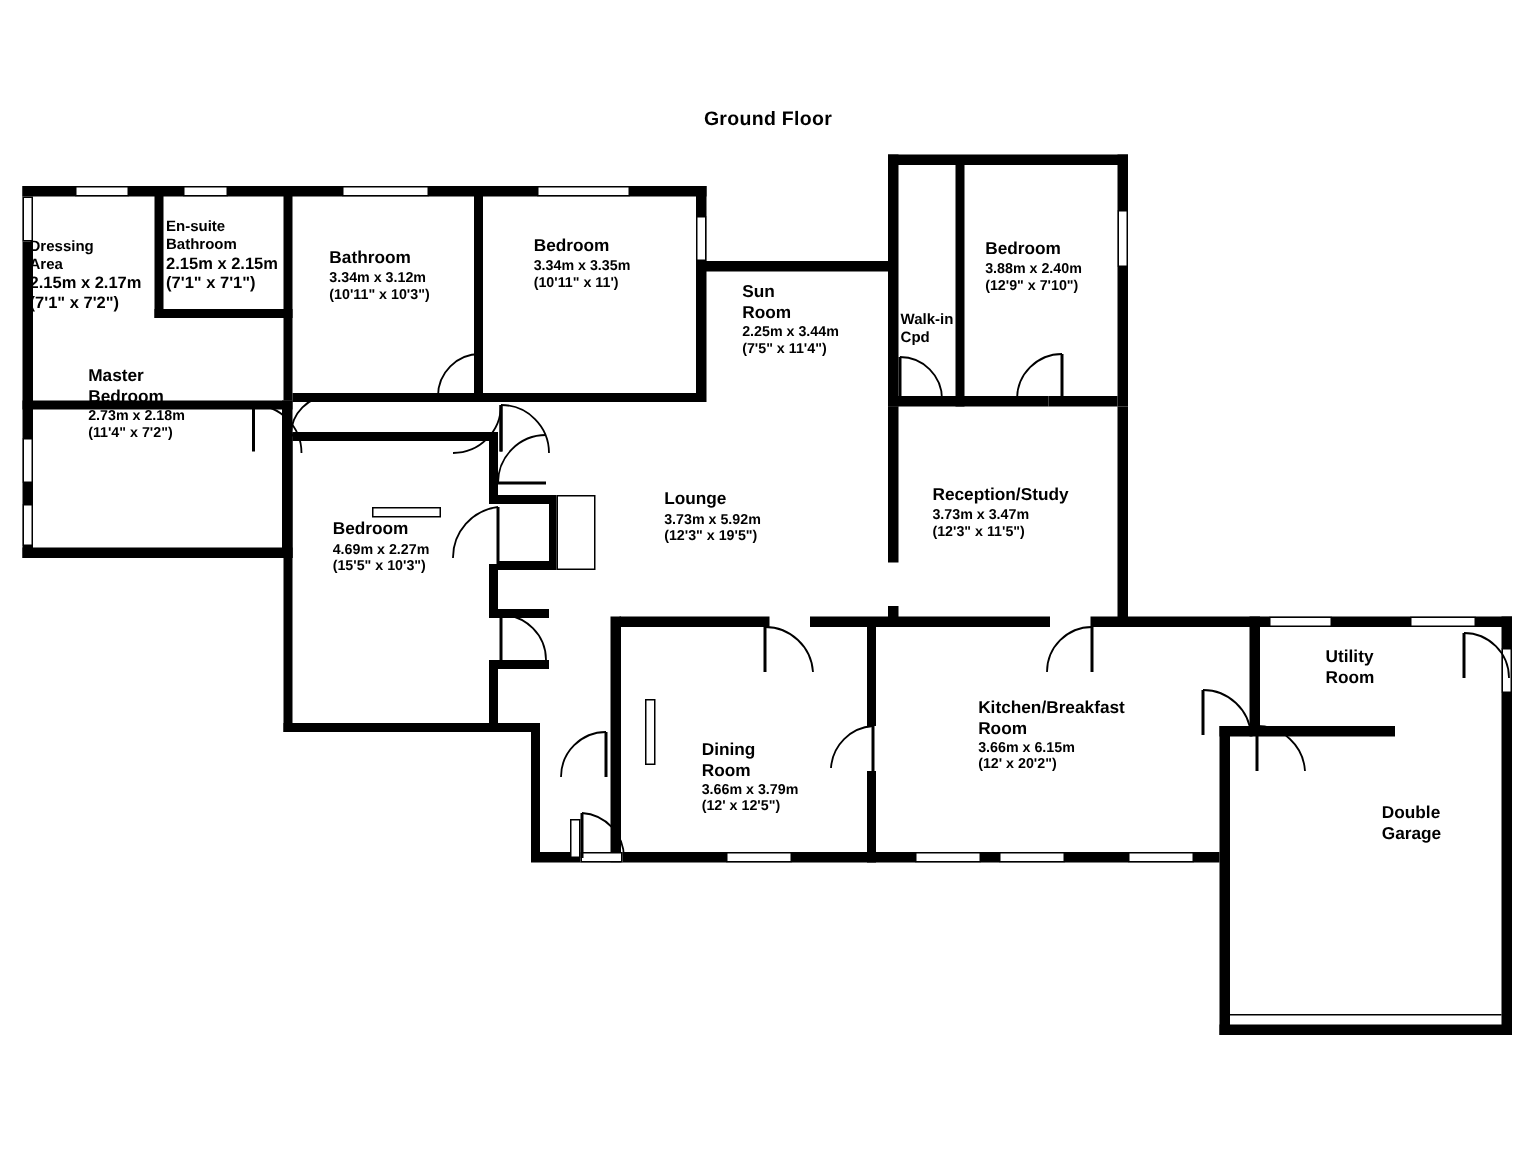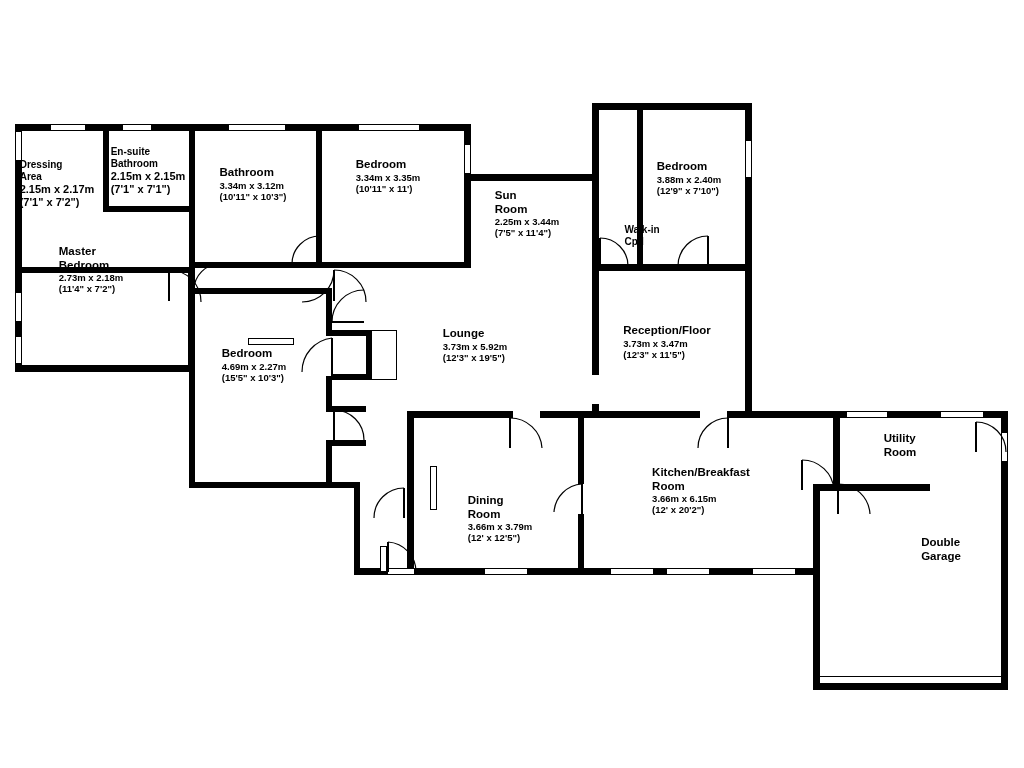--- a/index.html
+++ b/index.html
@@ -69,20 +69,21 @@
     font-weight: bold;
   }
   .label.small .nm { font-size: 10px; }
   .label.small .dm { font-size: 11px; }
 </style>
 </head>
 <body>
 
 <div id="plan">
 
+  <div class="title">Ground Floor</div>
 
   <div class="wall" style="left:15px; top:124px; width:456px; height:7px;"></div>
 
   <div class="wall" style="left:15px; top:124px; width:7px; height:248px;"></div>
 
   <div class="wall" style="left:15px; top:365px; width:180px; height:7px;"></div>
 
   <div class="wall" style="left:188px; top:267px; width:7px; height:105px;"></div>
 
   <div class="wall" style="left:103px; top:124px; width:6px; height:88px;"></div>
@@ -316,21 +317,21 @@
     <div class="dm">3.34m x 3.35m</div>
     <div class="dm">(10'11" x 11')</div>
   </div>
 
   <div class="label" style="left:527px; top:189px; transform:translate(-50%,0);">
     <div class="nm"><span>Sun<br>Room</span></div>
     <div class="dm">2.25m x 3.44m</div>
     <div class="dm">(7'5" x 11'4")</div>
   </div>
 
-  <div class="label small" style="left:618px; top:224px; transform:translate(-50%,0);margin-left:24px;">
+  <div class="label small" style="left:618px; top:208px; transform:translate(-50%,0);">
     <div class="nm"><span>Walk-in<br>Cpd</span></div>
   </div>
 
   <div class="label" style="left:689px; top:160px; transform:translate(-50%,0);">
     <div class="nm">Bedroom</div>
     <div class="dm">3.88m x 2.40m</div>
     <div class="dm">(12'9" x 7'10")</div>
   </div>
 
   <div class="label" style="left:91px; top:245px; transform:translate(-50%,0);">
@@ -345,21 +346,21 @@
     <div class="dm">(15'5" x 10'3")</div>
   </div>
 
   <div class="label" style="left:475px; top:327px; transform:translate(-50%,0);">
     <div class="nm">Lounge</div>
     <div class="dm">3.73m x 5.92m</div>
     <div class="dm">(12'3" x 19'5")</div>
   </div>
 
   <div class="label" style="left:667px; top:324px; transform:translate(-50%,0);">
-    <div class="nm">Reception/Floor</div>
+    <div class="nm">Reception/Study</div>
     <div class="dm">3.73m x 3.47m</div>
     <div class="dm">(12'3" x 11'5")</div>
   </div>
 
   <div class="label" style="left:500px; top:494px; transform:translate(-50%,0);">
     <div class="nm"><span>Dining<br>Room</span></div>
     <div class="dm">3.66m x 3.79m</div>
     <div class="dm">(12' x 12'5")</div>
   </div>
 

